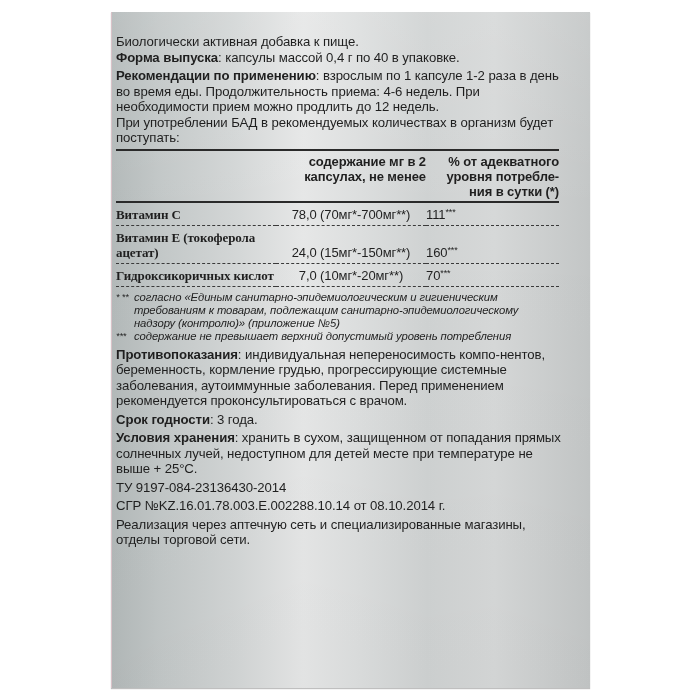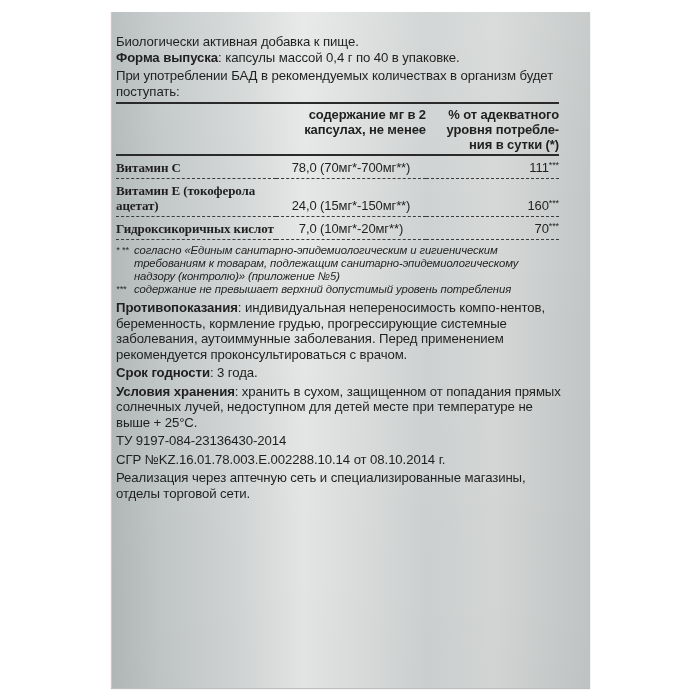--- a/index.html
+++ b/index.html
@@ -27,41 +27,44 @@
     font-size: 13px; line-height: 15px;
   }
   table.nutr thead tr { border-top: 2px solid #2a2a2a; border-bottom: 2px solid #2a2a2a; }
   table.nutr th { font-weight: bold; padding: 3px 0 2px 0; vertical-align: top; }
   table.nutr th.c2 { text-align: right; }
   table.nutr th.c3 { text-align: right; }
   table.nutr tbody tr { border-bottom: 1.5px dashed #3a3a3a; }
   table.nutr td { padding: 4px 0 3px 0; vertical-align: bottom; }
   table.nutr td.c1 { font-weight: bold; width: 160px; font-family: Liberation Serif, serif; }
   table.nutr td.c2 { text-align: center; width: 150px; }
-  table.nutr td.c3 { text-align: right; }
+  table.nutr td.c3 { text-align: left; }
   sup.st { font-size: 9px; vertical-align: 4px; line-height: 0; }
   .notes { font-style: italic; font-size: 11.3px; line-height: 13px; margin: 4px 0 4px 0; }
   .note-row { display: flex; }
   .note-mark { width: 18px; flex: 0 0 auto; font-size: 9px; padding-top: 0; }
   .note-text { flex: 1; }
 </style>
 </head>
 <body>
 
 <div class="panel">
   <div class="content">
 
     <div class="p tight">Биологически активная добавка к пище.</div>
 
     <div class="p">
       <b>Форма выпуска</b><span>: капсулы массой 0,4 г по 40 в упаковке.</span>
     </div>
 
 
 
+    <div class="p tight">
+      <b>Рекомендации по применению</b><span>: взрослым по 1 капсуле 1-2 раза в день во время еды. Продолжительность приема: 4-6 недель. При необходимости прием можно продлить до 12 недель.</span>
+    </div>
 
     <div class="p tight">При употреблении БАД в рекомендуемых количествах в организм будет поступать:</div>
 
     <table class="nutr">
       <thead>
         <tr>
           <th class="c1"></th>
           <th class="c2">содержание мг в 2 капсулах, не менее</th>
           <th class="c3">% от адекватного уровня потребле-ния в сутки (*)</th>
         </tr>

